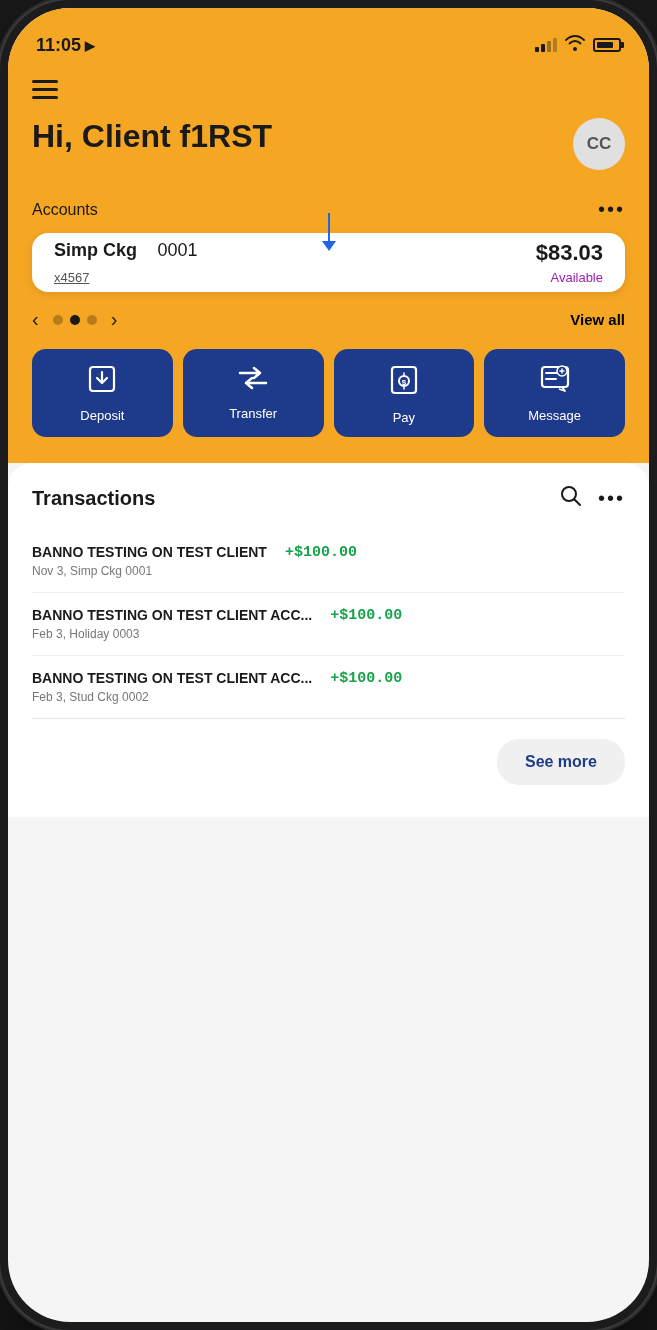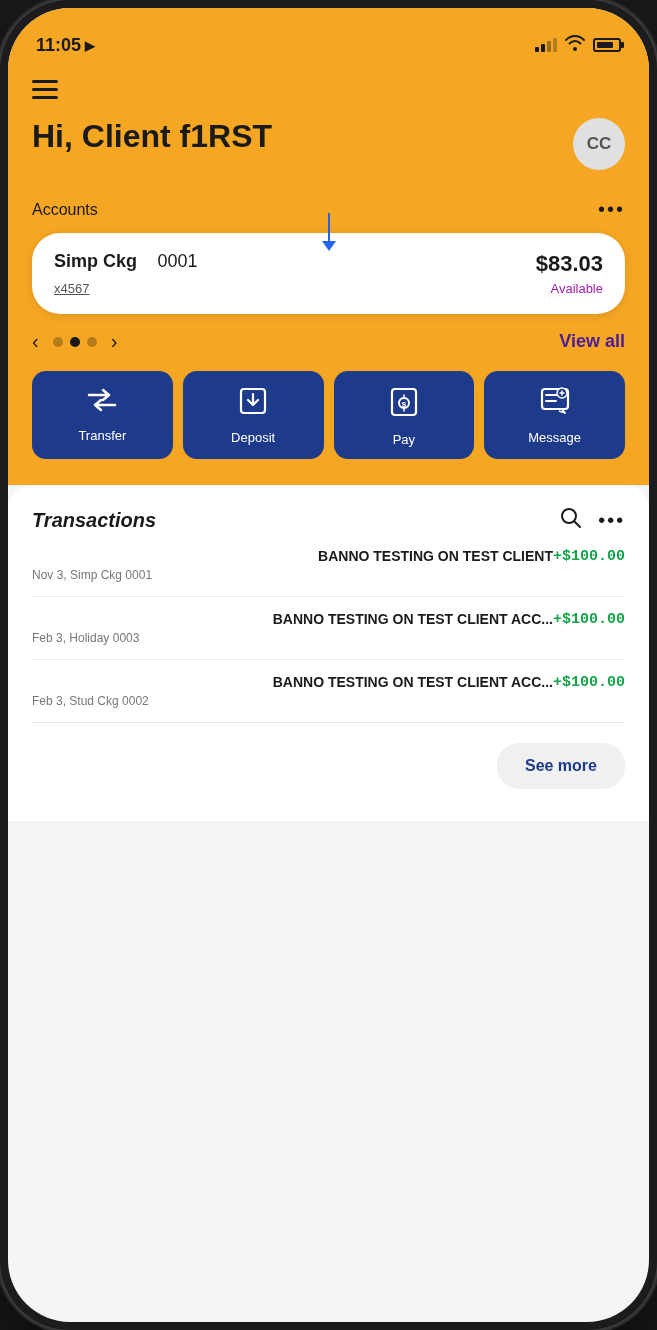--- a/index.html
+++ b/index.html
@@ -134,22 +134,22 @@
     }
     .accounts-label {
       font-size: 16px;
       font-weight: 500;
       color: #1a1a1a;
     }
     .more-dots { color: #1a1a1a; font-size: 20px; letter-spacing: 2px; cursor: pointer; }
     
     .account-card {
       background: white;
-      border-radius: 28px;
-      padding: 18px 22px;
+      border-radius: 16px;
+      padding: 7px 22px;
       margin-bottom: 16px;
       box-shadow: 0 2px 10px rgba(0,0,0,0.1);
       position: relative;
     }
     .card-top-row {
       display: flex;
       justify-content: space-between;
       align-items: flex-start;
     }
     .card-name { font-size: 18px; font-weight: 700; color: #1a1a1a; }
@@ -183,21 +183,21 @@
       display: flex;
       justify-content: space-between;
       align-items: center;
       margin-bottom: 18px;
     }
     .carousel-nav { display: flex; align-items: center; gap: 14px; }
     .carousel-arrow { font-size: 20px; color: #1a1a1a; cursor: pointer; }
     .carousel-dots { display: flex; gap: 7px; }
     .dot { width: 10px; height: 10px; border-radius: 50%; background: rgba(0,0,0,0.25); }
     .dot.active { background: #1a1a1a; }
-    .view-all { font-size: 18px; font-weight: 700; color: #4c1d95; cursor: pointer; }
+    .view-all { font-size: 15px; font-weight: 700; color: #000000; cursor: pointer; }
     
     .action-buttons {
       display: flex;
       gap: 10px;
       margin-bottom: 2px;
     }
     .action-btn {
       flex: 1;
       background: #1e3a8a;
       border-radius: 14px;
@@ -214,34 +214,35 @@
     .transactions-area {
       background: white;
       border-radius: 24px 24px 0 0;
       padding: 22px 24px;
       flex: 1;
     }
     .transactions-header {
       display: flex;
       justify-content: space-between;
       align-items: center;
-      font-style: italic;
+      margin-bottom: 18px;
     }
     .transactions-title { font-size: 20px; font-weight: 700; color: #1a1a1a; }
     .transactions-actions { display: flex; align-items: center; gap: 16px; }
     .search-icon { font-size: 20px; color: #1a1a1a; cursor: pointer; }
     .transaction-item {
       padding: 14px 0;
       border-bottom: 1px solid #f0f0f0;
     }
     .transaction-item:last-of-type { border-bottom: none; }
     .transaction-top {
       display: flex;
-      justify-content: flex-end;
+      justify-content: flex-start;
       align-items: flex-start;
+      gap: 18px;
     }
     .transaction-name {
       font-size: 14px;
       font-weight: 700;
       color: #1a1a1a;
       max-width: 70%;
     }
     .transaction-amount {
       font-size: 15px;
       font-weight: 600;
@@ -358,36 +359,36 @@
           </div>
           <span class="carousel-arrow">›</span>
         </div>
         <span class="view-all">View all</span>
       </div>
 
       <div class="action-buttons">
 
         <div class="action-btn">
           <div class="action-btn-icon">
+            <svg width="28" height="28" viewBox="0 0 28 28" fill="none">
+              <rect x="2" y="2" width="24" height="24" rx="3" stroke="white" stroke-width="2.2"></rect>
+              <path d="M14 7v10M9 13l5 5 5-5" stroke="white" stroke-width="2.2" stroke-linecap="round" stroke-linejoin="round"></path>
+            </svg>
+          </div>
+          <span class="action-btn-label">Deposit</span>
+        </div>
+
+        <div class="action-btn">
+          <div class="action-btn-icon">
             <svg width="30" height="26" viewBox="0 0 30 26" fill="none">
               <path d="M2 8h20M16 3l6 5-6 5" stroke="white" stroke-width="2.5" stroke-linecap="round" stroke-linejoin="round"></path>
               <path d="M28 18H8M14 13l-6 5 6 5" stroke="white" stroke-width="2.5" stroke-linecap="round" stroke-linejoin="round"></path>
             </svg>
           </div>
           <span class="action-btn-label">Transfer</span>
-        </div>
-
-        <div class="action-btn">
-          <div class="action-btn-icon">
-            <svg width="28" height="28" viewBox="0 0 28 28" fill="none">
-              <rect x="2" y="2" width="24" height="24" rx="3" stroke="white" stroke-width="2.2"></rect>
-              <path d="M14 7v10M9 13l5 5 5-5" stroke="white" stroke-width="2.2" stroke-linecap="round" stroke-linejoin="round"></path>
-            </svg>
-          </div>
-          <span class="action-btn-label">Deposit</span>
         </div>
 
         <div class="action-btn">
           <div class="action-btn-icon">
             <svg width="28" height="30" viewBox="0 0 28 30" fill="none">
               <rect x="2" y="2" width="24" height="26" rx="3" stroke="white" stroke-width="2.2"></rect>
               <circle cx="14" cy="16" r="5" stroke="white" stroke-width="2"></circle>
               <path d="M14 11v-3M14 24v-3" stroke="white" stroke-width="1.5" stroke-linecap="round"></path>
               <text x="14" y="20" text-anchor="middle" fill="white" font-size="8" font-weight="bold">$</text>
             </svg>

